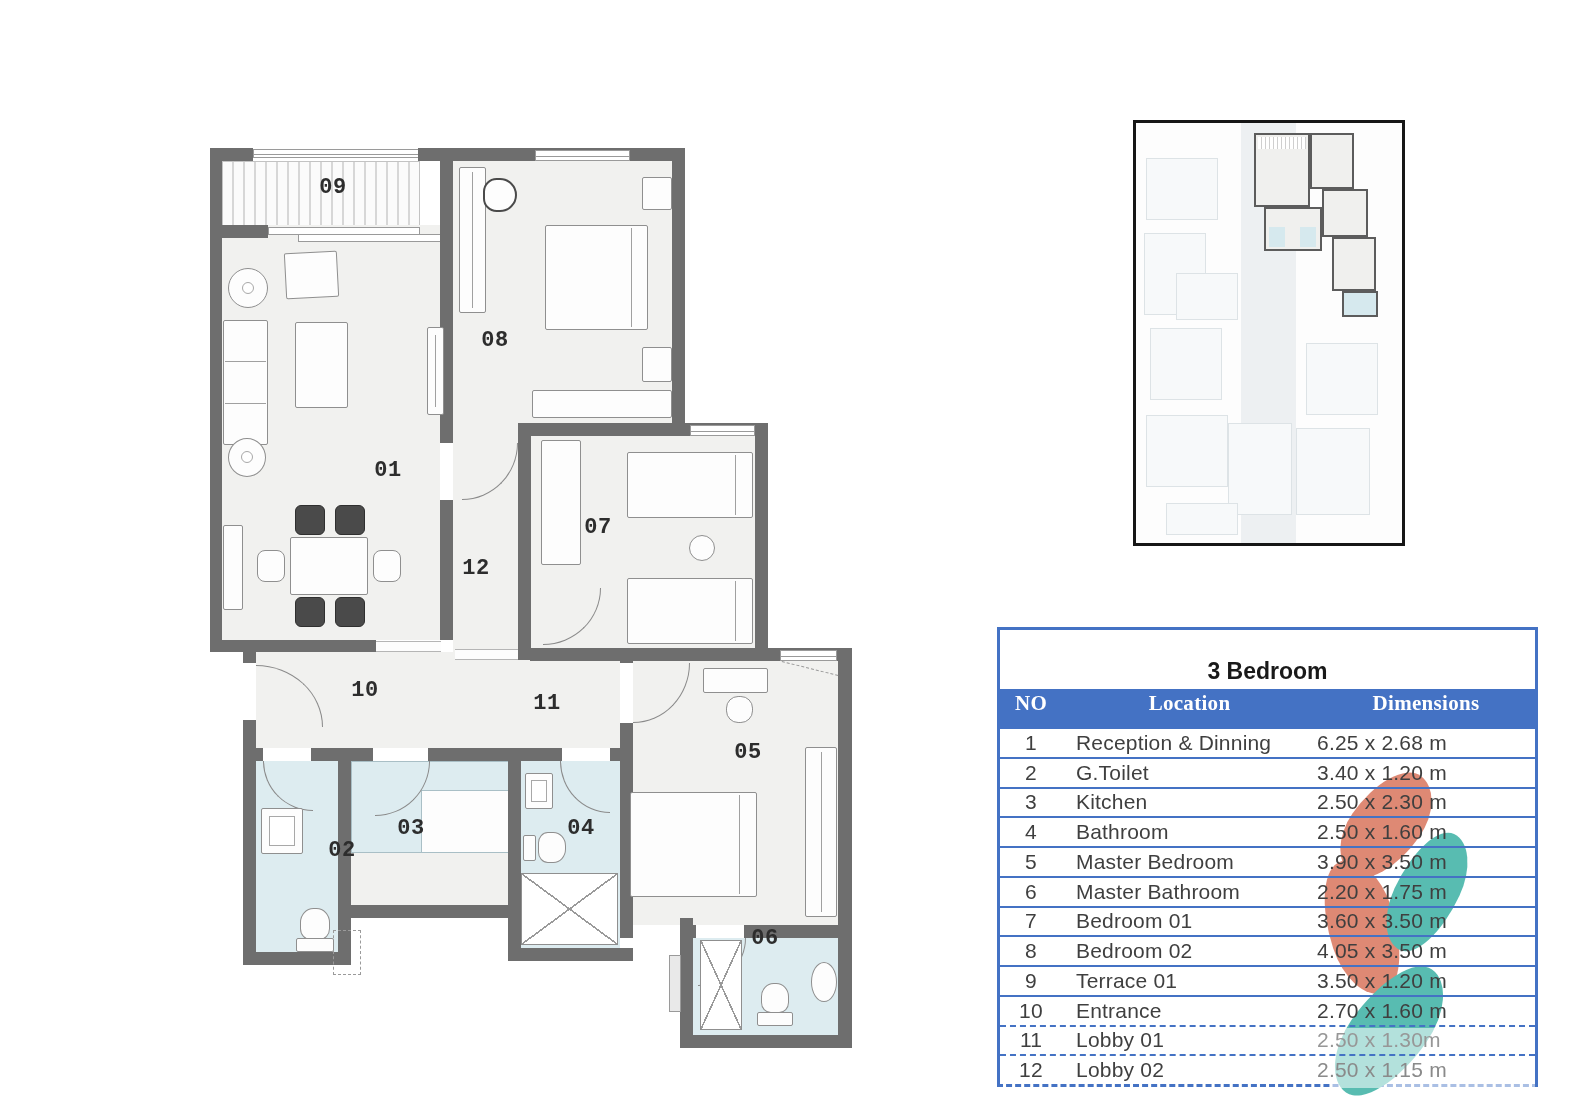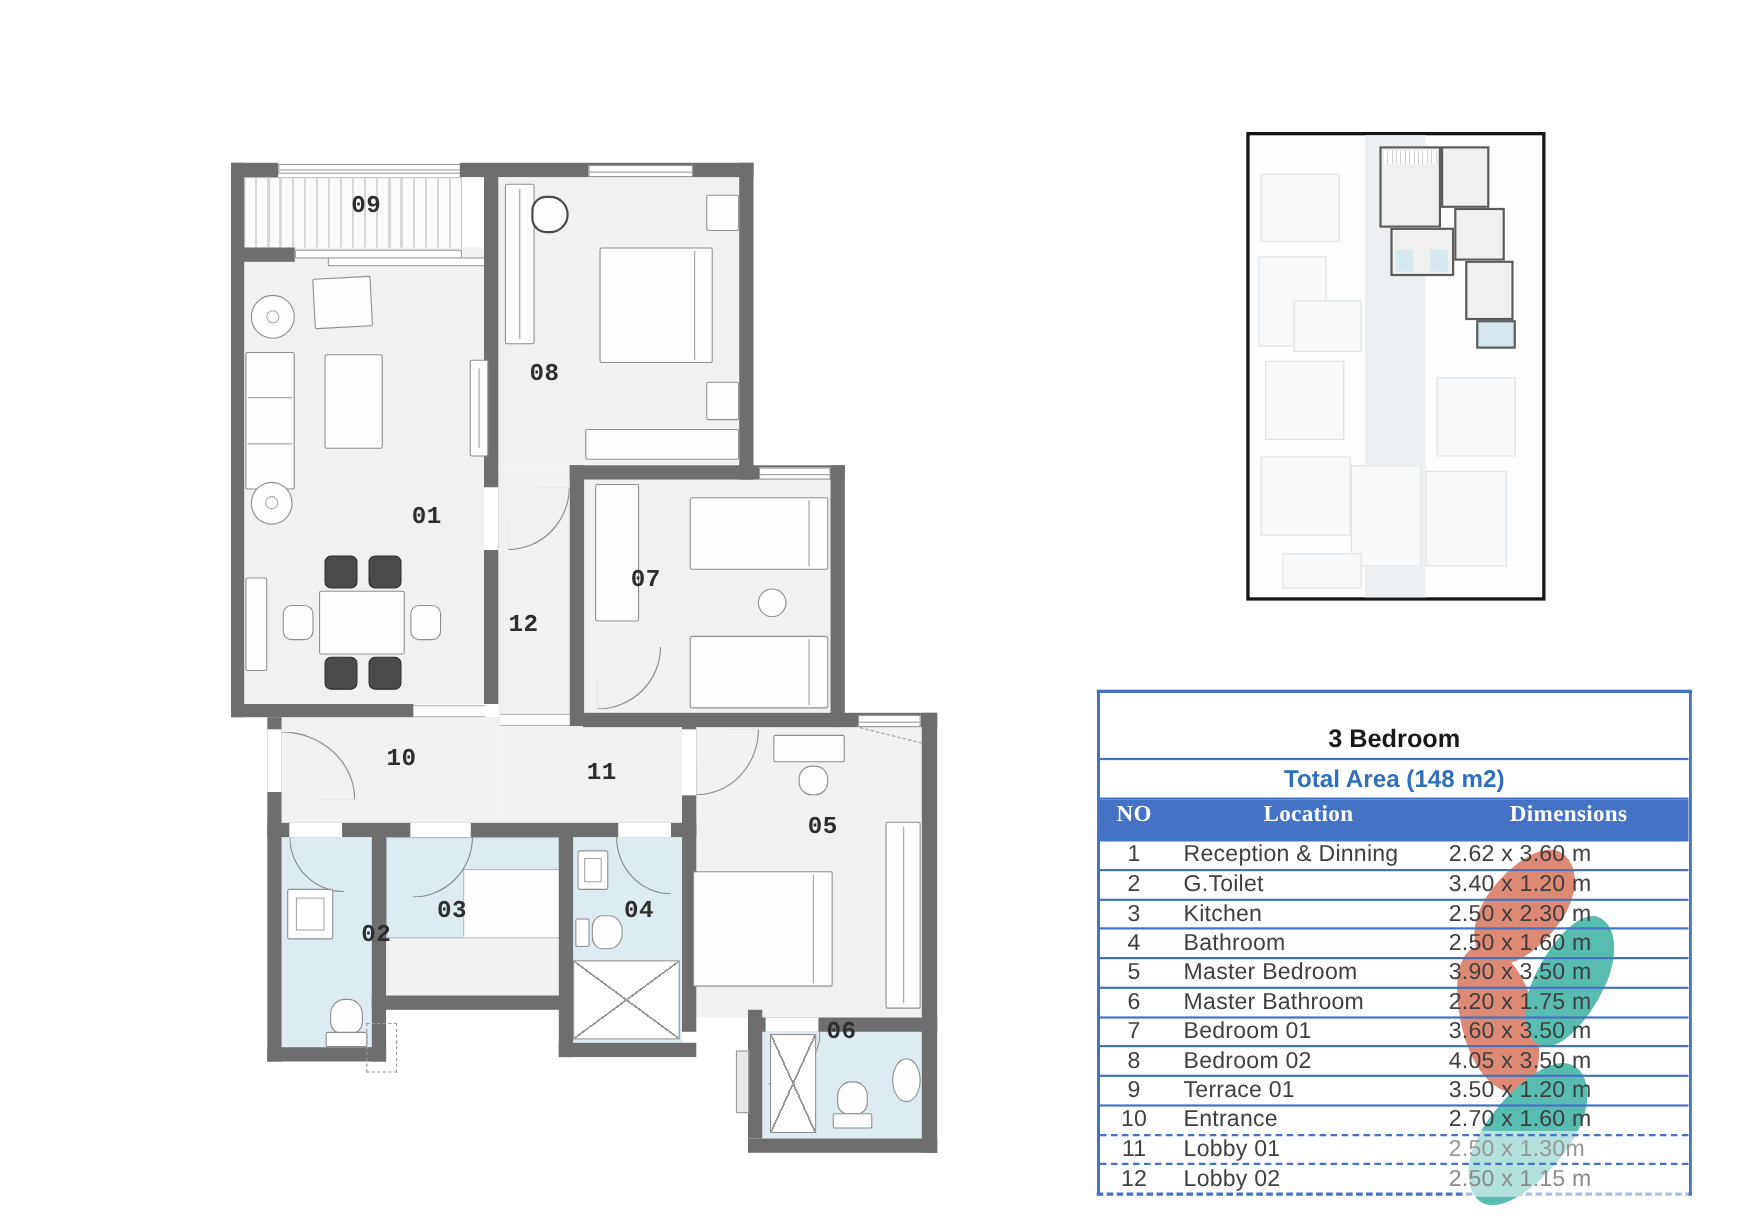--- a/index.html
+++ b/index.html
@@ -193,21 +193,21 @@
 
     <div class="xpat" style="left:517px;top:800px;width:42px;height:90px;"></div>
     <div class="fur" style="left:578px;top:843px;width:28px;height:30px;border-radius:45% 45% 35% 35%;"></div>
     <div class="fur" style="left:574px;top:872px;width:36px;height:14px;"></div>
     <div class="fur" style="left:628px;top:822px;width:26px;height:40px;border-radius:50%;"></div>
 
     <div class="rlabel" style="left:150px;top:47px;">09</div>
     <div class="rlabel" style="left:205px;top:330px;">01</div>
     <div class="rlabel" style="left:312px;top:200px;">08</div>
     <div class="rlabel" style="left:293px;top:428px;">12</div>
-    <div class="rlabel" style="left:404px;top:387px;">07</div>
+    <div class="rlabel" style="left:415px;top:387px;">07</div>
     <div class="rlabel" style="left:182px;top:550px;">10</div>
     <div class="rlabel" style="left:364px;top:563px;">11</div>
     <div class="rlabel" style="left:139px;top:710px;margin-left:20px;">02</div>
     <div class="rlabel" style="left:228px;top:688px;">03</div>
     <div class="rlabel" style="left:398px;top:688px;">04</div>
     <div class="rlabel" style="left:565px;top:612px;">05</div>
     <div class="rlabel" style="left:582px;top:798px;">06</div>
   </div>
 
   <div id="minimap">
@@ -236,31 +236,30 @@
 
   <div id="spec">
 
     <div class="wm" style="left:352px;top:135px;width:68px;height:120px;background:#de8974;transform:rotate(35deg);"></div>
     <div class="wm" style="left:328px;top:228px;width:68px;height:138px;background:#de8974;transform:rotate(-18deg);"></div>
     <div class="wm" style="left:396px;top:198px;width:62px;height:128px;background:#58bcb1;transform:rotate(25deg);"></div>
     <div class="wm" style="left:352px;top:326px;width:74px;height:150px;background:#58bcb1;transform:rotate(35deg);"></div>
     <div class="wash" style="left:330px;top:398px;width:205px;height:60px;"></div>
 
     <div class="t-title">3 Bedroom</div>
-    <div class="t-sub">Total Area (148 m2)</div>
     <div class="t-head">
       <div class="h-no">NO</div>
       <div class="h-loc">Location</div>
       <div class="h-dim">Dimensions</div>
     </div>
     <div class="t-body">
   <div class="t-row">
     <div class="c-no">1</div>
     <div class="c-loc">Reception &amp; Dinning</div>
-    <div class="c-dim">2.62 x 3.60 m</div>
+    <div class="c-dim">6.25 x 2.68 m</div>
   </div>
 
   <div class="t-row">
     <div class="c-no">2</div>
     <div class="c-loc">G.Toilet</div>
     <div class="c-dim">3.40 x 1.20 m</div>
   </div>
 
   <div class="t-row">
     <div class="c-no">3</div>

